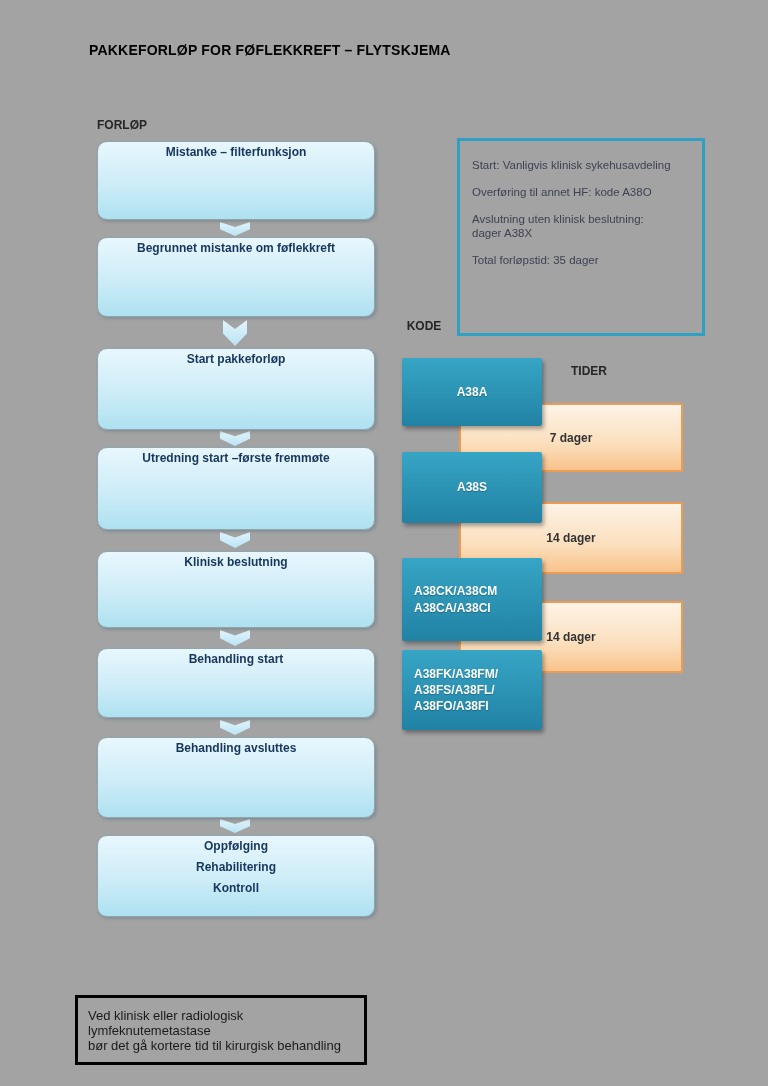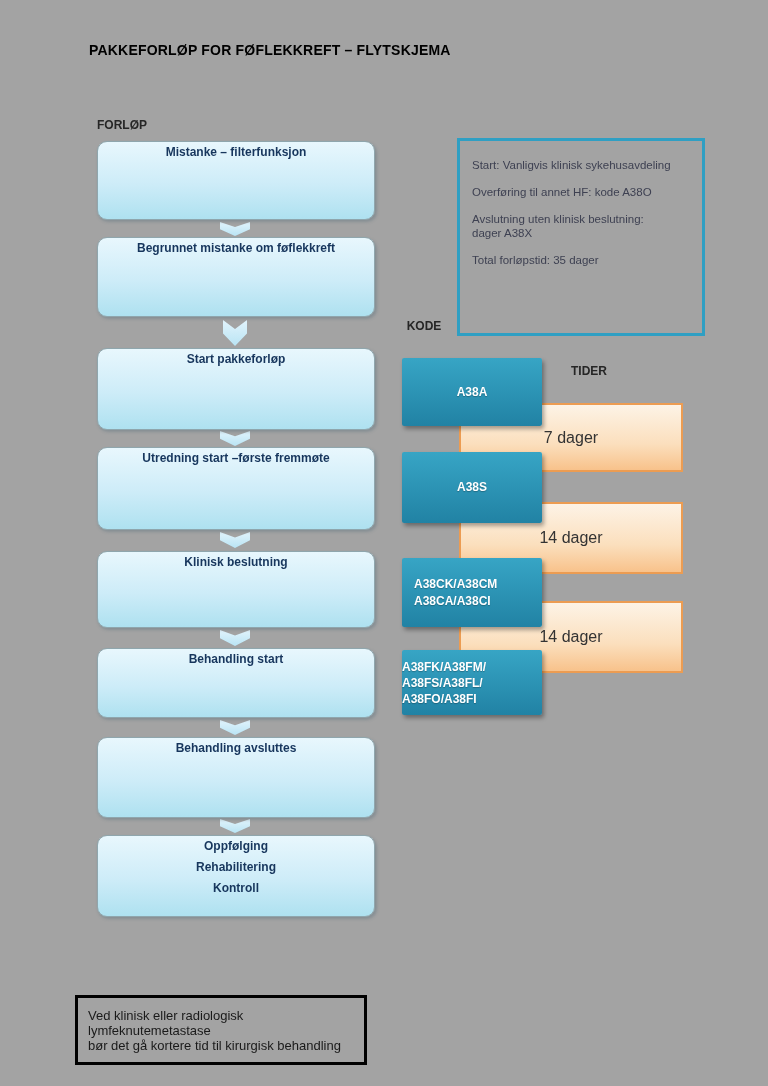--- a/index.html
+++ b/index.html
@@ -51,29 +51,29 @@
     position:absolute; left:354px; width:140px; box-sizing:border-box; z-index:3;
     background:linear-gradient(180deg, var(--code-box-fill-top), var(--code-box-fill-bottom));
     color:var(--code-box-text); font-weight:bold; font-size:12px; line-height:17px;
     display:flex; flex-direction:column; justify-content:center;
     border-radius:2px; box-shadow:2px 3px 4px rgba(0,0,0,.35);
     text-shadow:0 1px 1px rgba(0,0,0,.25);
     margin-left:48px;
   }
   .cb1{top:358px;height:68px; align-items:center}
   .cb2{top:452px;height:71px; align-items:center}
-  .cb3{top:558px;height:69px; align-items:flex-start; padding-left:12px}
-  .cb4{top:650px;height:65px; align-items:flex-start; line-height:16px}
+  .cb3{top:558px;height:83px; align-items:flex-start; padding-left:12px}
+  .cb4{top:650px;height:80px; align-items:flex-start; padding-left:12px; line-height:16px}
 
   .time-box {
     position:absolute; left:459px; width:224px; box-sizing:border-box; z-index:2;
     border:2px solid var(--time-box-border);
     background:linear-gradient(180deg, var(--time-box-fill-top) 0%, #fbdfbd 60%, var(--time-box-fill-bottom) 100%);
     display:flex; align-items:center; justify-content:center;
-    font-weight:normal; font-size:16px; color:#333;
+    font-weight:bold; font-size:12px; color:#333;
   }
   .tb1{top:403px;height:69px}
   .tb2{top:502px;height:72px}
   .tb3{top:601px;height:72px}
 
   .info-box {
     position:absolute; left:457px; top:138px; width:248px; height:198px;
     box-sizing:border-box; border:3px solid var(--info-box-border);
     padding:17px 8px 0 12px; font-size:11.5px; color:#3e4152; z-index:0;
   }

